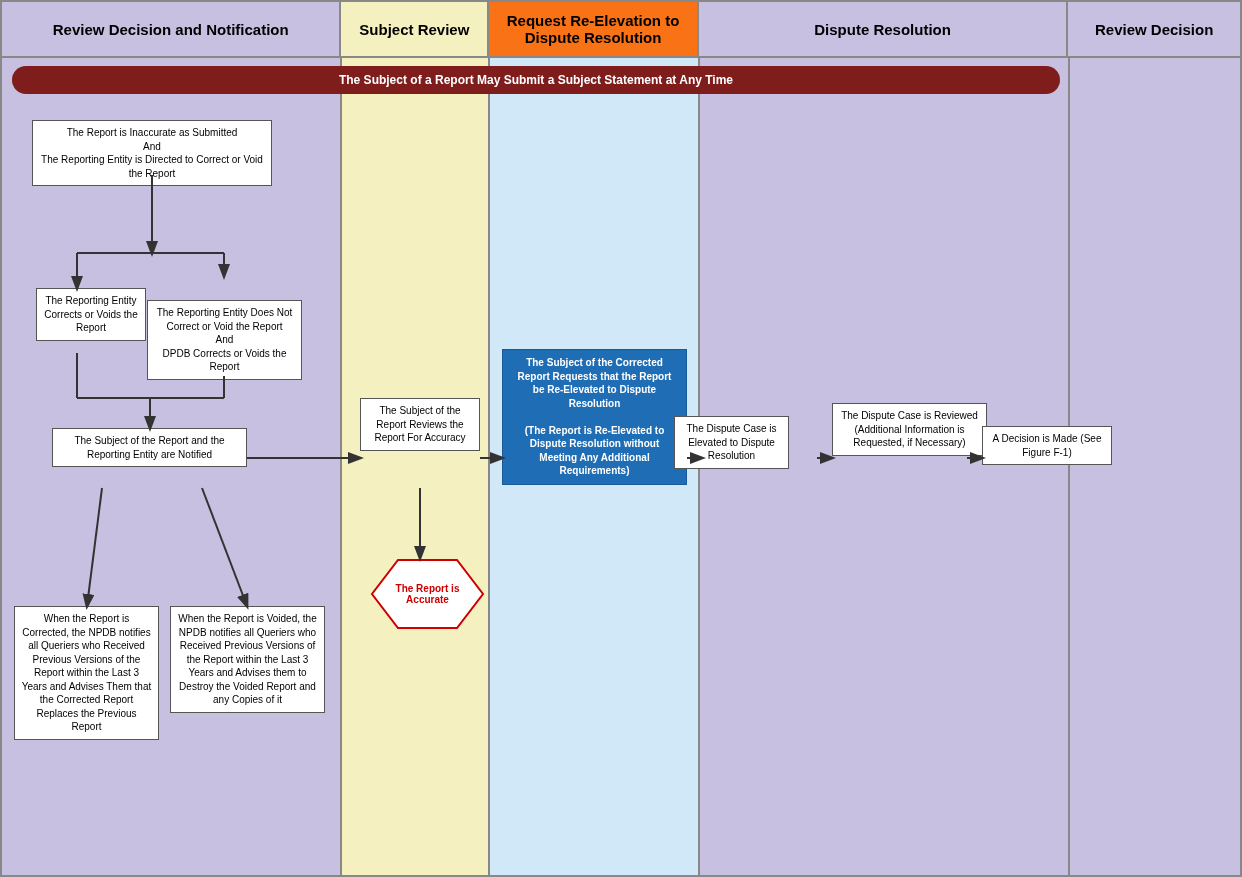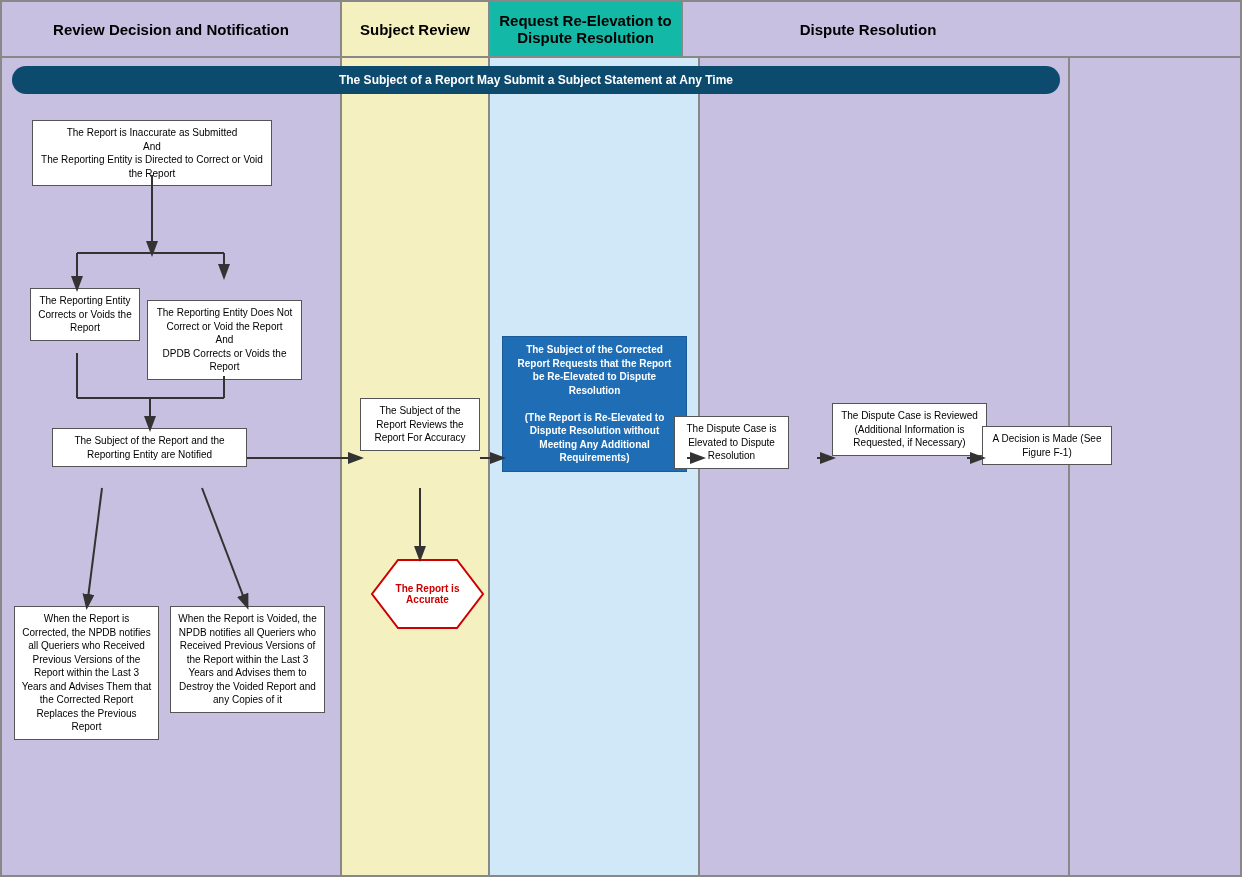--- a/index.html
+++ b/index.html
@@ -28,21 +28,21 @@
       text-align: center;
       font-weight: bold;
       font-size: 15px;
       padding: 10px 8px;
       border-right: 2px solid #888;
     }
     .header-cell:last-child { border-right: none; }
 
     .col-review-decision-notification { width: 340px; }
     .col-subject-review { width: 148px; background: #f5f0c0; }
-    .col-request-reelevation { width: 193px; background: #14b8a6; }
+    .col-request-reelevation { width: 210px; background: #f97316; }
     .col-dispute-resolution { width: 370px; }
     .col-review-decision { width: 172px; }
 
     svg.arrows {
       position: absolute;
       top: 0;
       left: 0;
       width: 100%;
       height: 100%;
       pointer-events: none;
@@ -103,53 +103,55 @@
     .box-abs-blue {
       background: #1e6db5;
       border: 1.5px solid #1a5a99;
       color: #fff;
       font-weight: bold;
       text-align: center;
       font-size: 10px;
       line-height: 1.35;
       position: absolute;
       padding: 6px 8px;
+      margin-top: 13px;
     }
   </style>
 </head>
 <body>
 
 <div class="main-container">
 
   <div class="header-row">
     <div class="header-cell col-review-decision-notification">Review Decision and Notification</div>
     <div class="header-cell col-subject-review">Subject Review</div>
     <div class="header-cell col-request-reelevation">Request Re-Elevation to Dispute Resolution</div>
     <div class="header-cell col-dispute-resolution">Dispute Resolution</div>
+    <div class="header-cell col-review-decision">Review Decision</div>
   </div>
 
   <div class="diagram-area">
 
     <div class="diagram-col dc1"></div>
 
     <div class="diagram-col dc2"></div>
 
     <div class="diagram-col dc3"></div>
 
     <div class="diagram-col dc4"></div>
 
     <div class="diagram-col dc5"></div>
 
-    <div style="position:absolute; top:8px; left:10px; right:180px; background:#0c4a6e; color:#fff; text-align:center; font-weight:bold; font-size:12px; padding:7px 10px; border-radius:22px; z-index:20;">The Subject of a Report May Submit a Subject Statement at Any Time</div>
+    <div style="position:absolute; top:8px; left:10px; right:180px; background:#7f1d1d; color:#fff; text-align:center; font-weight:bold; font-size:12px; padding:7px 10px; border-radius:22px; z-index:20;">The Subject of a Report May Submit a Subject Statement at Any Time</div>
 
     <div class="box-abs" style="left:30px; top:62px; width:240px;">
       <span>The Report is Inaccurate as Submitted<br>And<br>The Reporting Entity is Directed to Correct or Void the Report</span>
     </div>
 
-    <div class="box-abs" style="left:28px; top:230px; width:110px;">
+    <div class="box-abs" style="left:34px; top:230px; width:110px;">
       <span>The Reporting Entity Corrects or Voids the Report</span>
     </div>
 
     <div class="box-abs" style="left:145px; top:218px; width:155px;margin-top:24px;">
       <span>The Reporting Entity Does Not Correct or Void the Report<br>And<br>DPDB Corrects or Voids the Report</span>
     </div>
 
     <div class="box-abs" style="left:50px; top:370px; width:195px;">
       <span>The Subject of the Report and the Reporting Entity are Notified</span>
     </div>

